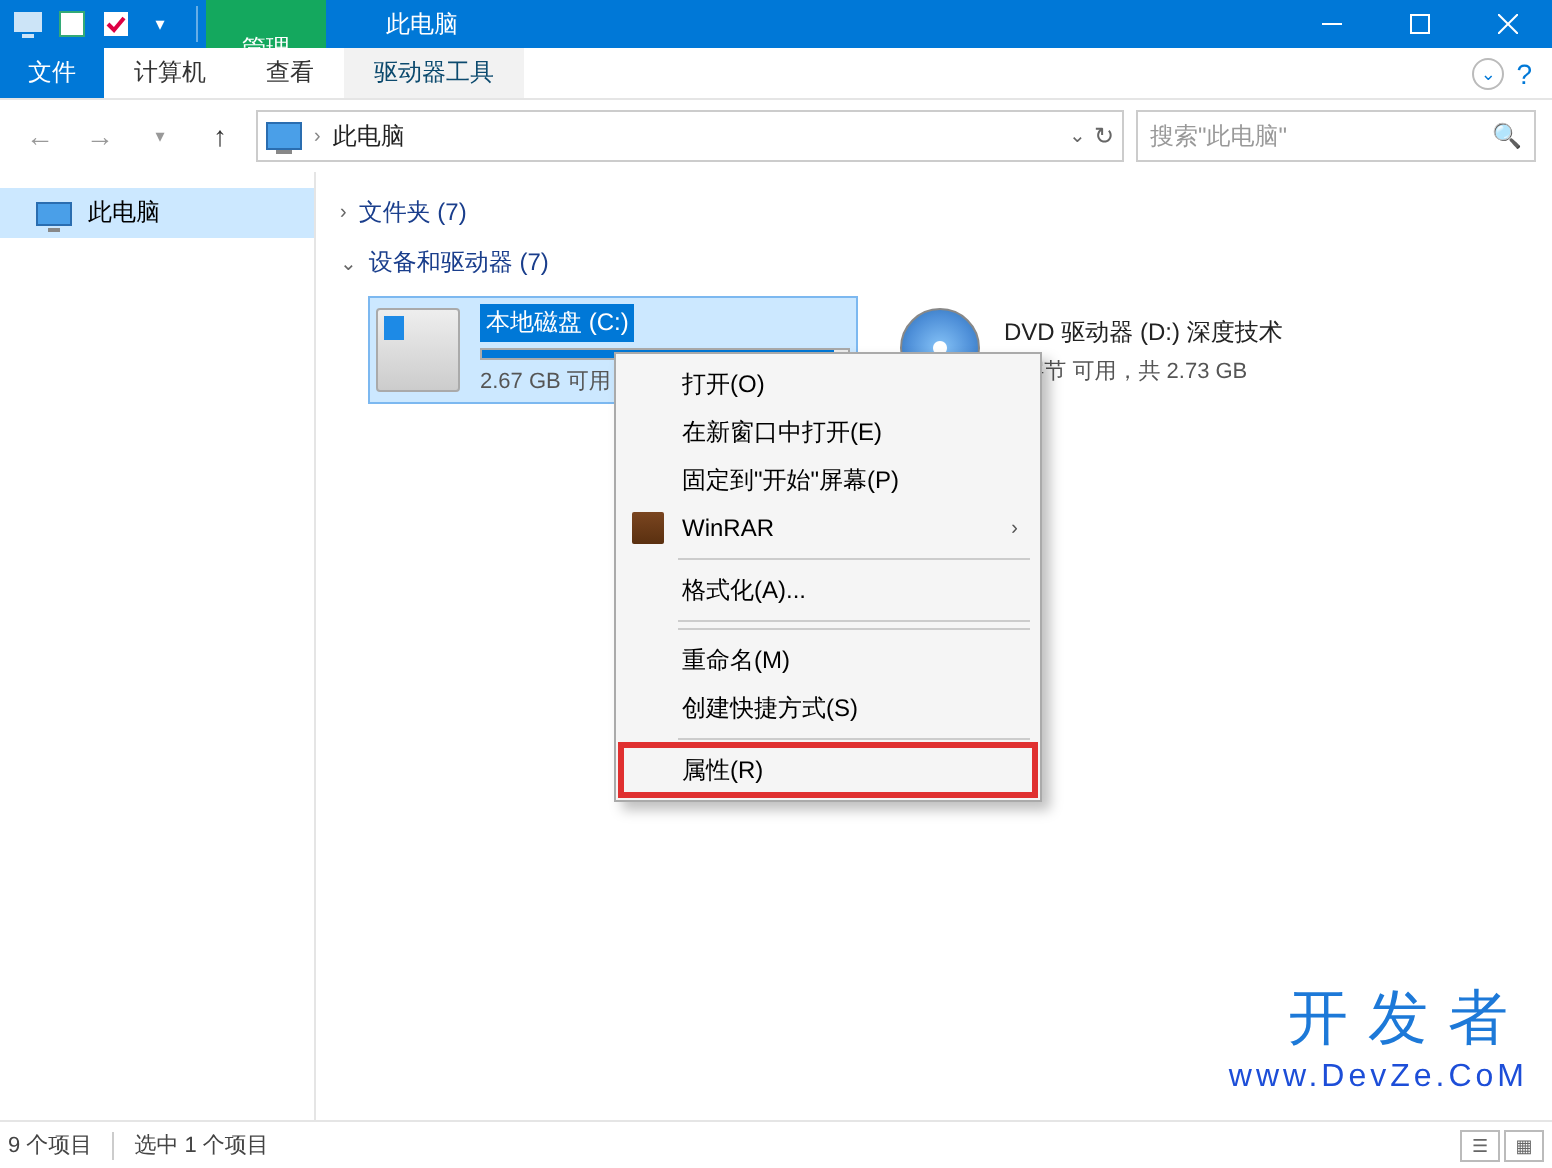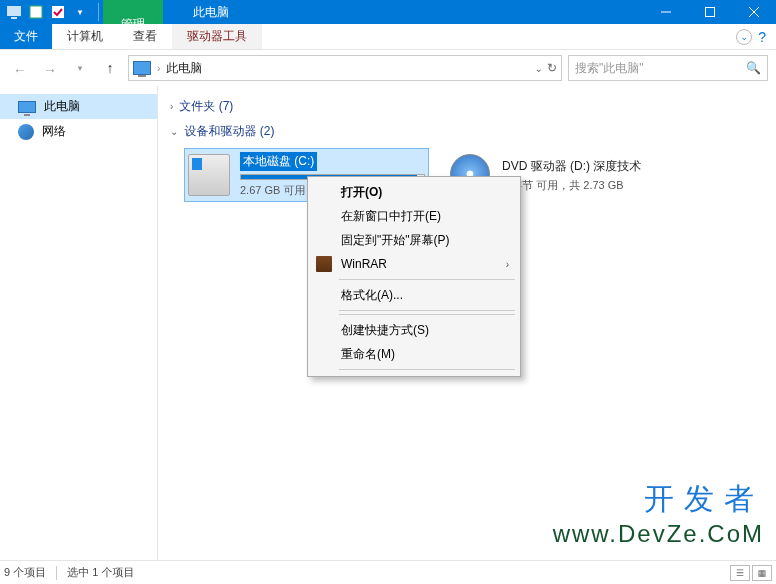--- a/index.html
+++ b/index.html
@@ -11,21 +11,21 @@
 .titlebar .qat-icon { width: 20px; height: 20px; display: flex; align-items: center; justify-content: center; }
 .titlebar .ribbon-tab-top { background: #14a85e; padding: 12px 18px; height: 24px; line-height: 24px; font-size: 12px; color: #fff; }
 .titlebar .title { padding: 0 30px; font-size: 12px; }
 .titlebar .win-controls { margin-left: auto; display: flex; }
 .titlebar .win-btn { width: 44px; height: 24px; display: flex; align-items: center; justify-content: center; cursor: pointer; }
 
 
 .ribbontabs { height: 26px; display: flex; align-items: stretch; border-bottom: 1px solid #e5e5e5; justify-content: flex-end; }
 .ribbontabs .file-tab { background: #0078d7; color: #fff; padding: 0 14px; display:flex; align-items:center; font-size:12px; }
 .ribbontabs .tab { padding: 0 15px; display:flex; align-items:center; font-size:12px; color:#333; cursor:pointer; }
-.ribbontabs .tab.context { color:#7f1d1d; }
+.ribbontabs .tab.context { color:#0c4a6e; }
 .ribbontabs .right-ctrl { margin-left:auto; display:flex; align-items:center; gap:6px; padding-right:10px; color:#555;}
 .expand-arrow { width:16px; height:16px; border:1px solid #bbb; border-radius:50%; display:flex; align-items:center; justify-content:center; font-size:9px; color:#0078d7;}
 
 
 .navbar { height: 36px; display:flex; align-items:center; gap:6px; padding:4px 8px; }
 .nav-arrow { width:24px; height:24px; display:flex; align-items:center; justify-content:center; color:#999; cursor:pointer; font-size:14px;}
 .nav-arrow.enabled { color:#333; }
 .address-bar { flex:1; height:26px; border:1px solid #ccc; display:flex; align-items:center; padding:0 4px; gap:6px; }
 .address-bar .pc-icon { width:18px; height:14px; background:#4a9fe8; border:1px solid #2a6db0; position:relative;}
 .address-bar .pc-icon::after { content:''; position:absolute; bottom:-3px; left:4px; width:8px; height:2px; background:#888;}
@@ -59,37 +59,37 @@
 .drive-info { flex:1; display:flex; flex-direction:column; justify-content:center; gap:3px;}
 .drive-name { font-size:12px; color:#222;}
 .drive.selected .drive-name { background:#0078d7; color:#fff; padding:1px 3px; display:inline-block; width:fit-content;}
 .drive-bar { height:12px; border:1px solid #aaa; background:#eee; position:relative;}
 .drive-bar .fill { height:100%; background:#0078d7;}
 .drive-status { font-size:11px; color:#555;}
 
 
 .context-menu { position:absolute; left:307px; top:176px; width:214px; background:#f5f5f5; border:1px solid #aaa; box-shadow:4px 4px 6px rgba(0,0,0,0.25); padding:3px; z-index:100;}
 .menu-item { height:24px; display:flex; align-items:center; padding:0 8px 0 30px; font-size:12px; cursor:pointer; position:relative;}
-.menu-item.bold { font-weight:bold;}
+.menu-item.bold { font-weight:normal;}
 .menu-item .arrow { margin-left:auto; font-size:10px; color:#555;}
 .menu-sep { height:1px; background:#ccc; margin:3px 2px 3px 28px;}
 .menu-item .mi-icon { position:absolute; left:5px; width:16px; height:16px;}
 .winrar-icon { background:linear-gradient(#7a4520,#5a3010); border-radius:1px;}
 .menu-item.highlighted { outline:3px solid #e03030; outline-offset:-1px; }
 
 
 .statusbar { position:absolute; bottom:0; left:0; right:0; height:24px; border-top:1px solid #e5e5e5; display:flex; align-items:center; padding:0 4px; font-size:11px; color:#444; background:#fff;}
 .statusbar .sep-v { width:1px; height:14px; background:#ccc; margin:0 10px;}
 .statusbar .view-icons { margin-left:auto; display:flex; gap:2px;}
 .view-btn { width:20px; height:16px; border:1px solid #bbb; display:flex; align-items:center; justify-content:center; font-size:9px; color:#666;}
 
 
 .watermark { position:absolute; right:12px; bottom:36px; text-align:right; pointer-events:none;}
 .watermark .cn { font-size:30px; color:#1d79d8; letter-spacing:10px; font-weight:400;}
-.watermark .en { font-size:24px; color:#14532d; letter-spacing:2px;}
+.watermark .en { font-size:16px; color:#1d4ed8; letter-spacing:2px;}
 </style>
 </head>
 <body>
 
 <div class="titlebar">
   <div class="icons-left">
     <div class="qat-icon">
         <svg width="16" height="16">
           <rect x="1" y="2" width="14" height="10" fill="#fff" opacity="0.8"></rect>
           <rect x="5" y="13" width="6" height="2" fill="#fff" opacity="0.8"></rect>
@@ -161,34 +161,30 @@
     <span class="mag">🔍</span>
   </div>
 </div>
 
 <div class="body-area">
   <div class="sidebar">
     <div class="nav-item selected">
       <div class="nav-pc-icon"></div>
       <span>此电脑</span>
     </div>
-    <div class="nav-item">
-      <div class="nav-net-icon"></div>
-      <span>网络</span>
-    </div>
   </div>
 
   <div class="content">
     <div class="group-header">
       <span class="chev">›</span>
       <span>文件夹 (7)</span>
     </div>
     <div class="group-header">
       <span class="chev">⌄</span>
-      <span>设备和驱动器 (2)</span>
+      <span>设备和驱动器 (7)</span>
     </div>
     <div class="drives-row">
       <div class="drive selected">
         <div class="drive-icon hdd-icon"></div>
         <div class="drive-info">
           <span class="drive-name">本地磁盘 (C:)</span>
           <div class="drive-bar">
               <div class="fill" style="width:96%"></div>
             </div>
           <span class="drive-status">2.67 GB 可用</span>
@@ -222,26 +218,29 @@
       <span>WinRAR</span>
       <span class="arrow">›</span>
     </div>
   <div class="menu-sep"></div>
   <div class="menu-item">
       <span>格式化(A)...</span>
     </div>
   <div class="menu-sep"></div>
   <div class="menu-sep"></div>
   <div class="menu-item">
+      <span>重命名(M)</span>
+    </div>
+  <div class="menu-item">
       <span>创建快捷方式(S)</span>
     </div>
-  <div class="menu-item">
-      <span>重命名(M)</span>
-    </div>
-  <div class="menu-sep"></div>
+  <div class="menu-sep"></div>
+  <div class="menu-item highlighted">
+      <span>属性(R)</span>
+    </div>
 </div>
 
 <div class="watermark">
   <div class="cn">开发者</div>
   <div class="en">www.DevZe.CoM</div>
 </div>
 
 <div class="statusbar">
   <span>9 个项目</span>
   <div class="sep-v"></div>

